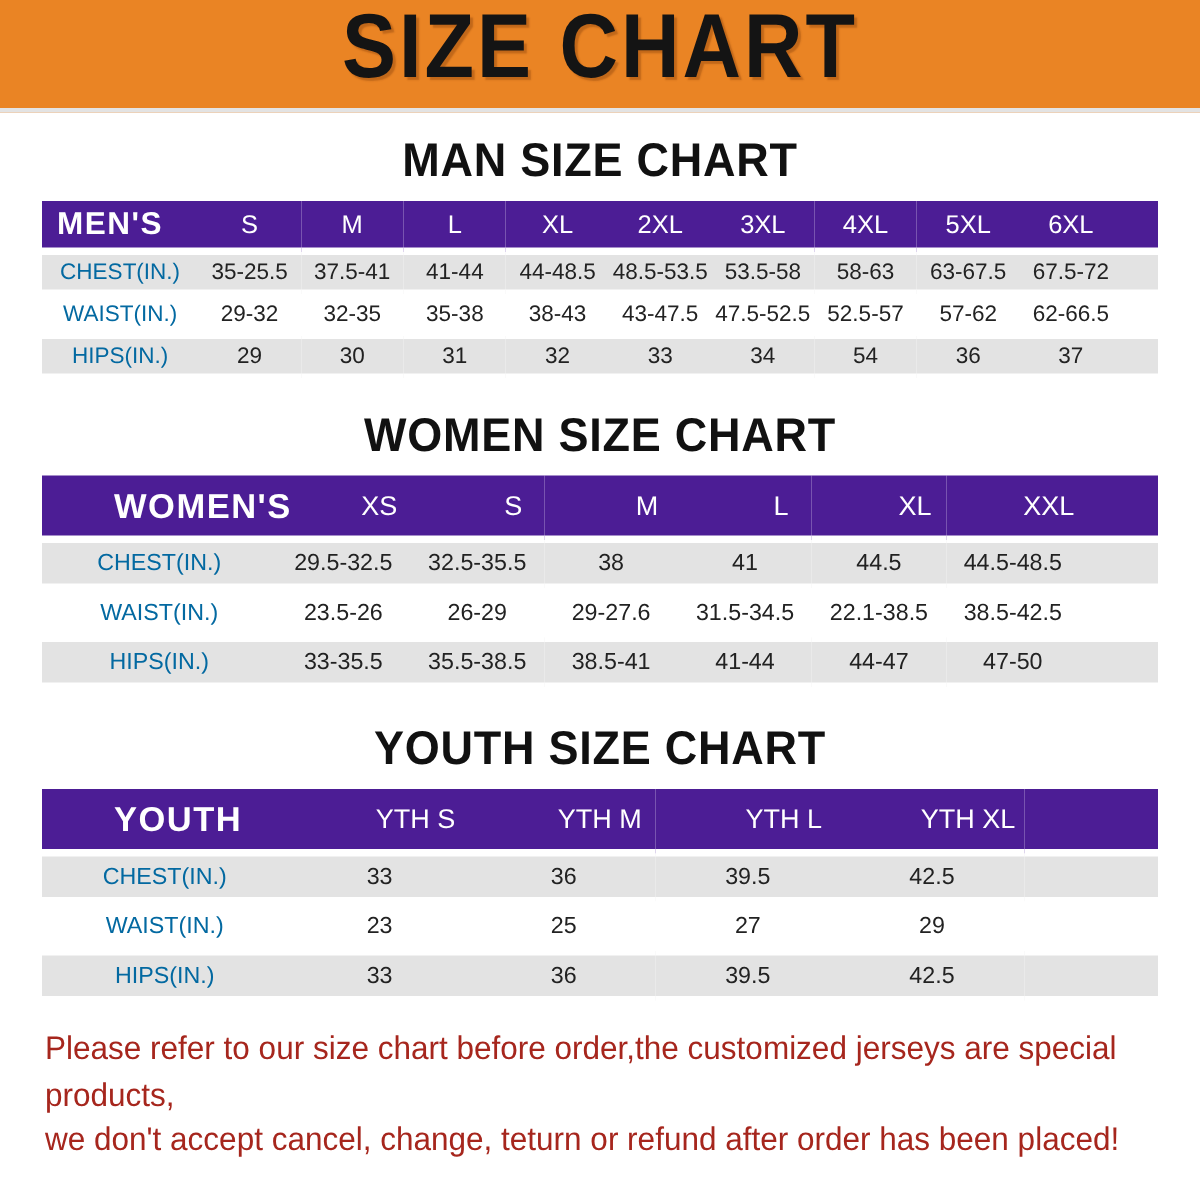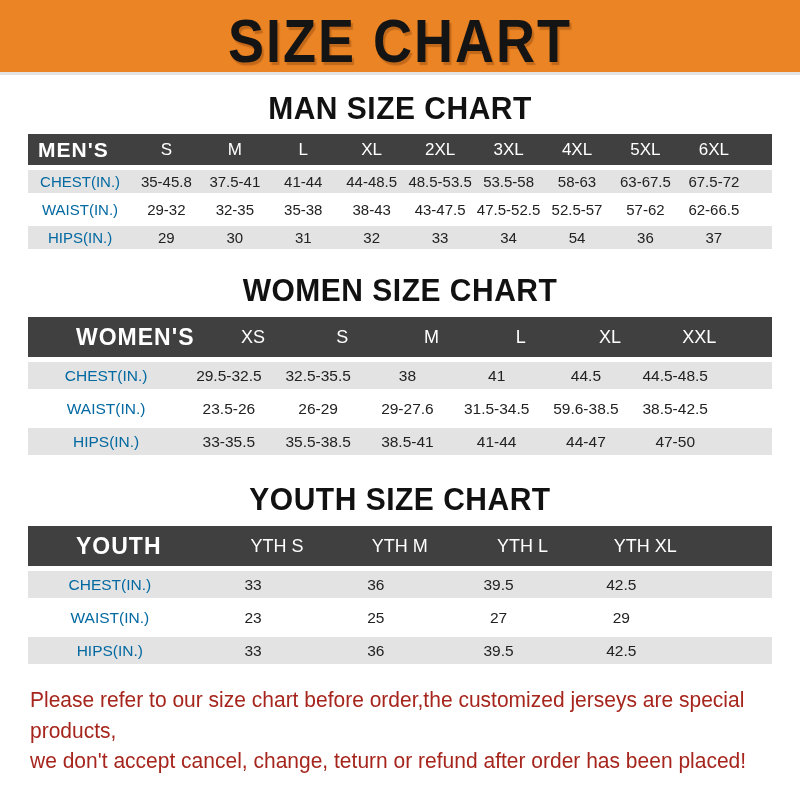--- a/index.html
+++ b/index.html
@@ -2,42 +2,42 @@
 <html><head>
 <meta charset="utf-8">
 <style>
   html,body{margin:0;padding:0;}
   body{
     width:800px;height:800px;overflow:hidden;background:#ffffff;
     font-family:"Liberation Sans",sans-serif;color:#1b1b1b;
   }
   
   .banner{
-    height:72px;background:#EA8424;display:flex;align-items:flex-end;justify-content:center;
+    height:72px;background:#EA8424;display:flex;align-items:flex-start;justify-content:center;
     border-bottom:3px solid #e3e3e3;
   }
   .banner h1{
     margin:0;font-size:54px;font-weight:800;letter-spacing:2px;color:#141414;
     transform:scaleY(1.12);
     text-shadow:2px 2px 1px rgba(100,40,0,0.30);
   }
   
   .section h2{
     margin:16px 0 9px;text-align:center;
     font-size:30px;font-weight:800;letter-spacing:0.5px;color:#111;
     transform:scaleY(1.05);
   }
   .section-women h2{margin-top:20px;}
   .section-youth h2{margin-top:22px;}
   
   .tbl-wrap{margin:0 28px;}
   table.size-table{width:100%;border-collapse:collapse;table-layout:fixed;}
   table.size-table th,table.size-table td{padding:0;border-bottom:5px solid #ffffff;}
   thead th{
-    background:#404040;color:#ffffff;height:31px;
+    background:#4c1d95;color:#ffffff;height:31px;
     font-size:17px;font-weight:500;text-align:center;vertical-align:middle;
   }
   thead th.label-head{
     text-align:left;padding-left:10px;font-size:21px;font-weight:800;letter-spacing:1px;
   }
   tbody td{
     height:23px;text-align:center;vertical-align:middle;
     font-size:15px;color:#222;background:#ffffff;
   }
   tbody tr:nth-child(odd) td{background:#E3E3E3;}
@@ -90,21 +90,21 @@
               <th class="size-head">3XL</th>
               <th class="size-head">4XL</th>
               <th class="size-head">5XL</th>
               <th class="size-head">6XL</th>
               <th class="spacer"></th>
             </tr>
           </thead>
           <tbody>
             <tr>
               <td class="row-label">CHEST(IN.)</td>
-              <td>35-45.8</td>
+              <td>35-25.5</td>
               <td>37.5-41</td>
               <td>41-44</td>
               <td>44-48.5</td>
               <td>48.5-53.5</td>
               <td>53.5-58</td>
               <td>58-63</td>
               <td>63-67.5</td>
               <td>67.5-72</td>
               <td></td>
             </tr>
@@ -175,21 +175,21 @@
               <td>44.5</td>
               <td>44.5-48.5</td>
               <td></td>
             </tr>
             <tr>
               <td class="row-label">WAIST(IN.)</td>
               <td>23.5-26</td>
               <td>26-29</td>
               <td>29-27.6</td>
               <td>31.5-34.5</td>
-              <td>59.6-38.5</td>
+              <td>22.1-38.5</td>
               <td>38.5-42.5</td>
               <td></td>
             </tr>
             <tr>
               <td class="row-label">HIPS(IN.)</td>
               <td>33-35.5</td>
               <td>35.5-38.5</td>
               <td>38.5-41</td>
               <td>41-44</td>
               <td>44-47</td>

